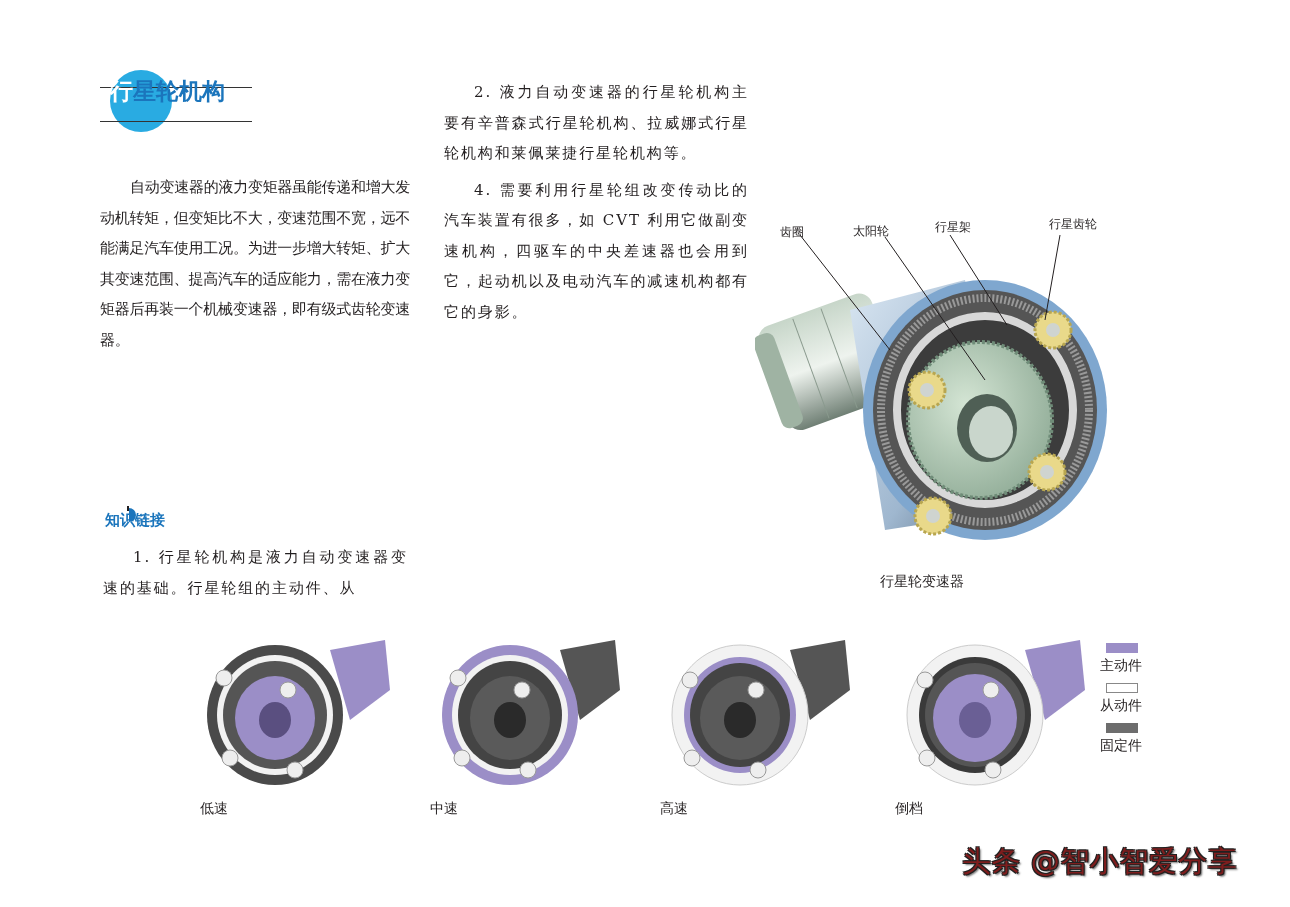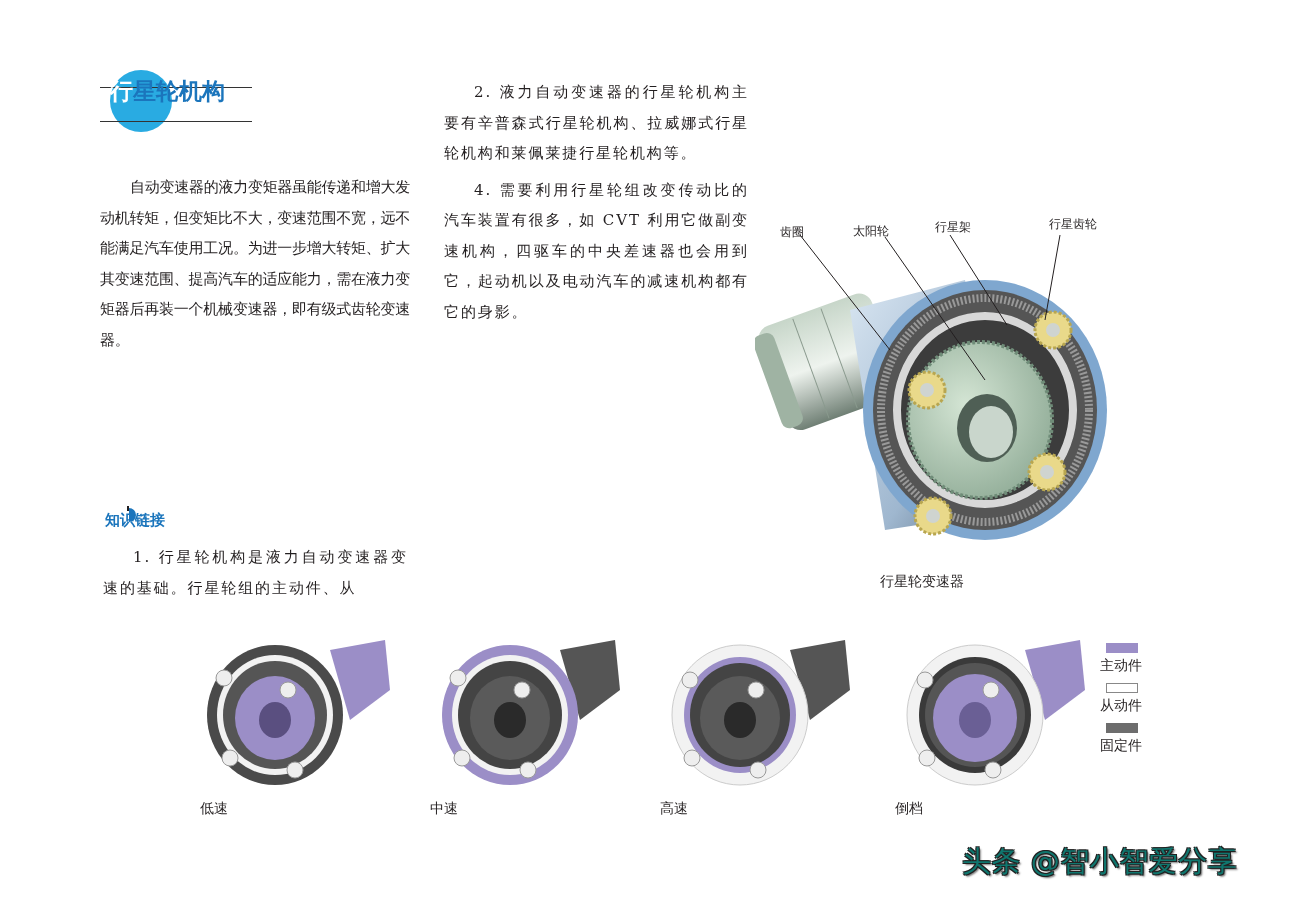--- a/index.html
+++ b/index.html
@@ -48,21 +48,21 @@
   .gear-label { position: absolute; top: 170px; width: 100%; text-align: left; font-size: 14px; }
 
   
   .legend { left: 1100px; top: 643px; width: 50px; }
   .legend-item { margin-bottom: 8px; }
   .legend-swatch { width: 32px; height: 10px; margin-left: 6px; margin-bottom: 4px; box-sizing: border-box; }
   .legend-label { font-size: 14px; white-space: nowrap; }
 
   
   .watermark {
-    left: 962px; top: 842px; font-size: 29px; color: #0f766e; white-space: nowrap;
+    left: 962px; top: 842px; font-size: 29px; color: #7f1d1d; white-space: nowrap;
     text-shadow: -1px -1px 0 #222, 1px -1px 0 #222, -1px 1px 0 #222, 1px 1px 0 #222, 2px 2px 2px #666;
     letter-spacing: 0.5px;
   }
 </style>
 </head>
 <body>
 
 <div class="abs title-block">
   <div class="title-circle"></div>
   <div class="title-line top"></div>

